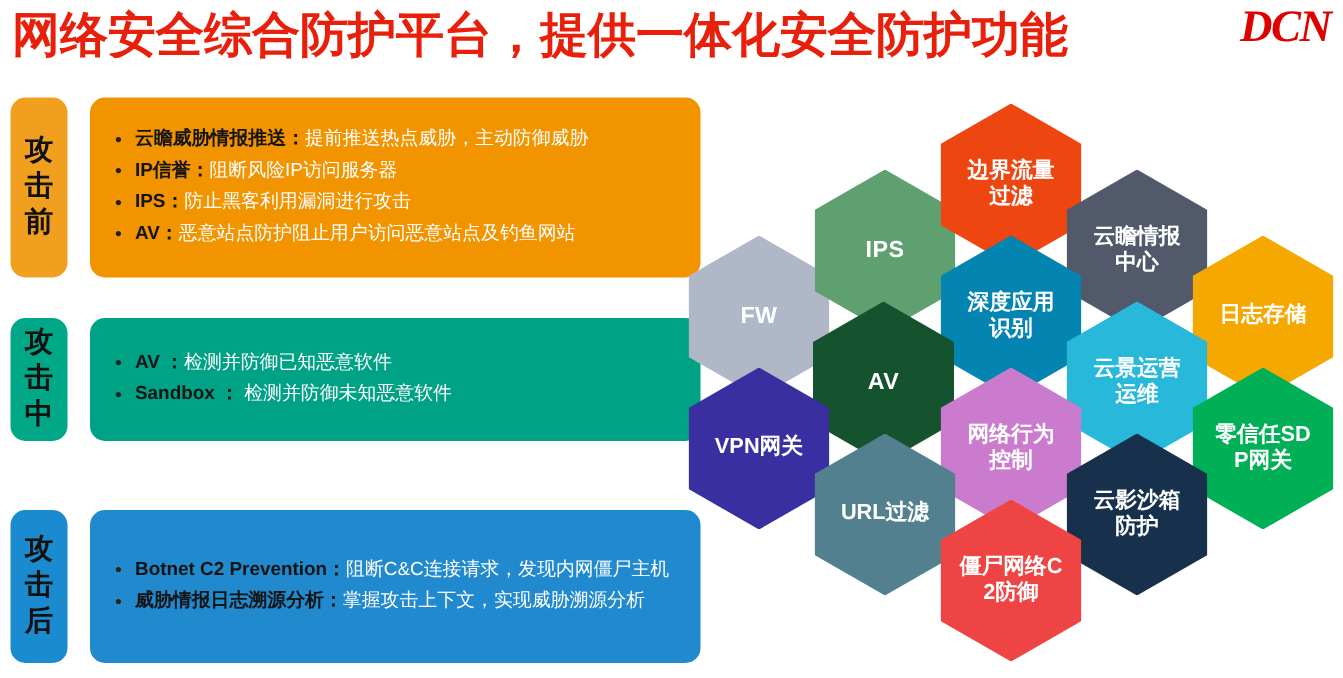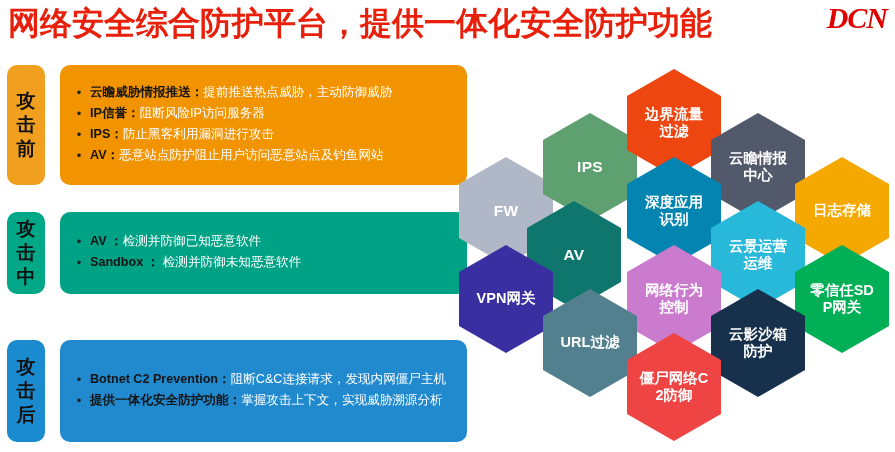--- a/index.html
+++ b/index.html
@@ -195,21 +195,21 @@
     <span>击</span>
     <span>后</span>
   </div>
   <div class="phase-body" style="background: rgb(33, 137, 206);">
     <div class="bullet-row">
       <div class="bullet-dot">•</div>
       <div class="bullet-text"><span class="bullet-key">Botnet C2 Prevention：</span><span class="bullet-val">阻断C&amp;C连接请求，发现内网僵尸主机</span></div>
     </div>
     <div class="bullet-row">
       <div class="bullet-dot">•</div>
-      <div class="bullet-text"><span class="bullet-key">提供一体化安全防护功能：</span><span class="bullet-val">掌握攻击上下文，实现威胁溯源分析</span></div>
+      <div class="bullet-text"><span class="bullet-key">威胁情报日志溯源分析：</span><span class="bullet-val">掌握攻击上下文，实现威胁溯源分析</span></div>
     </div>
   </div>
 </div>
 
 <div id="hex-cluster">
     <div class="hex latin" style="left: 4px; top: 97px; background: rgb(176, 183, 198);">
       <div class="hex-label">FW</div>
     </div>
     <div class="hex latin" style="left: 88px; top: 53px; background: rgb(95, 160, 112);">
       <div class="hex-label">IPS</div>
@@ -219,21 +219,21 @@
     </div>
     <div class="hex" style="left: 256px; top: 53px; background: rgb(81, 89, 107);">
       <div class="hex-label">云瞻情报中心</div>
     </div>
     <div class="hex" style="left: 340px; top: 97px; background: rgb(245, 168, 0); text-align: right;">
       <div class="hex-label">日志存储</div>
     </div>
     <div class="hex" style="left: 172px; top: 97px; background: rgb(4, 132, 176);">
       <div class="hex-label">深度应用识别</div>
     </div>
-    <div class="hex latin" style="left: 72px; top: 141px; background: #0f766e; text-align: right;">
+    <div class="hex latin" style="left: 87px; top: 141px; background: #14532d; text-align: right;">
       <div class="hex-label">AV</div>
     </div>
     <div class="hex" style="left: 4px; top: 185px; background: rgb(58, 47, 160);">
       <div class="hex-label">VPN网关</div>
     </div>
     <div class="hex" style="left: 256px; top: 141px; background: rgb(39, 184, 218);">
       <div class="hex-label">云景运营运维</div>
     </div>
     <div class="hex" style="left: 340px; top: 185px; background: rgb(0, 175, 86);">
       <div class="hex-label">零信任SDP网关</div>

